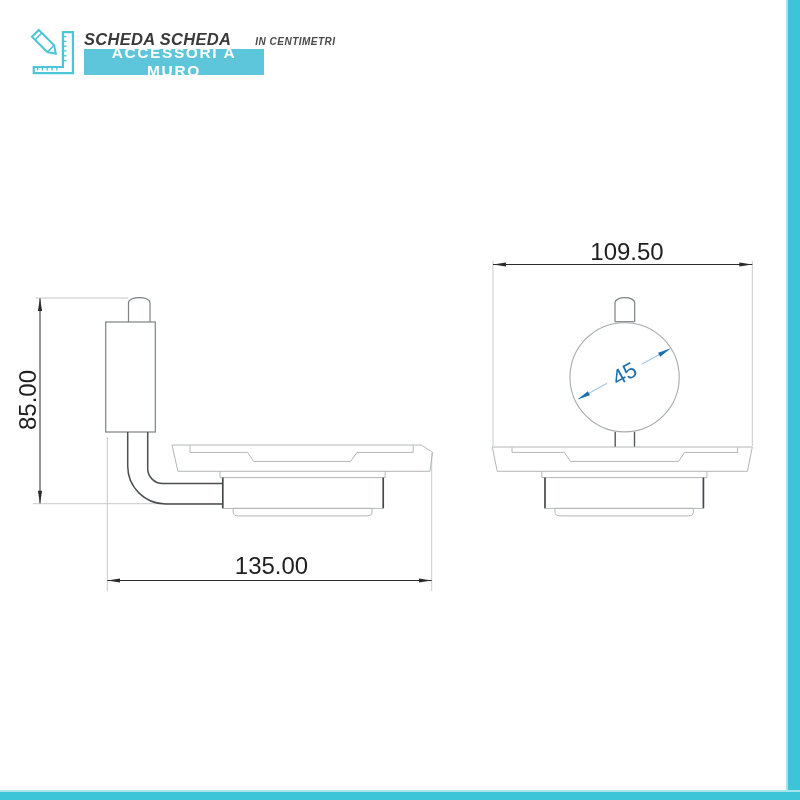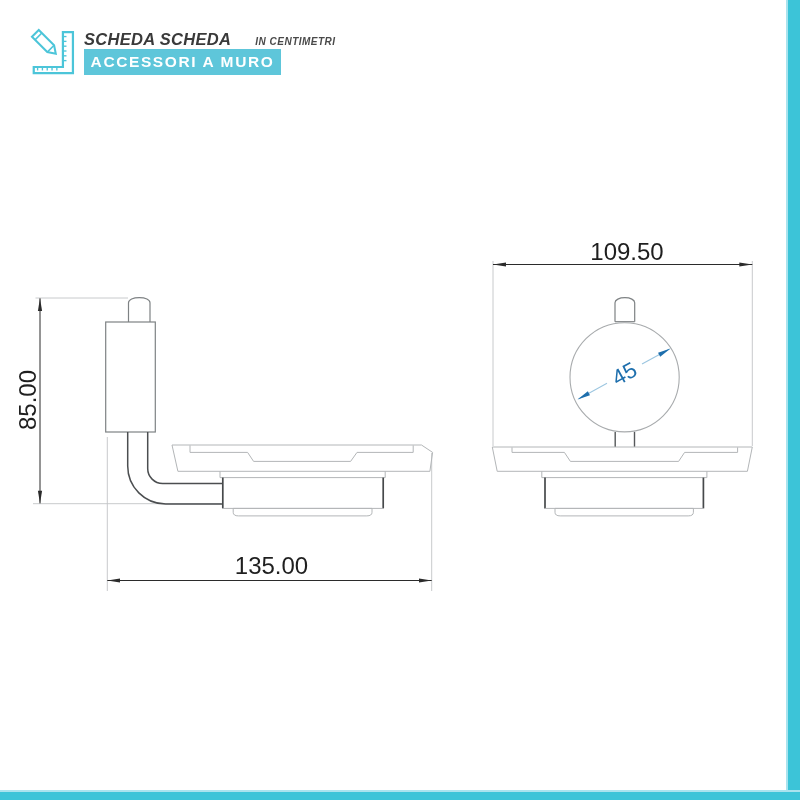--- a/index.html
+++ b/index.html
@@ -23,21 +23,21 @@
   }
   .title-main{
     font-style:italic;font-weight:bold;font-size:16.5px;color:#3a3a3a;
     letter-spacing:.3px;
   }
   .title-sub{
     font-style:italic;font-weight:600;font-size:10px;color:#4a4a4a;
     letter-spacing:.5px;margin-left:24px;
   }
   .banner{
-    position:absolute;left:84px;top:49px;width:197px;height:26px;
+    position:absolute;left:84px;top:49px;width:180px;height:26px;
     background:#5ec6da;color:#ffffff;font-weight:bold;font-size:15.5px;
     letter-spacing:1.6px;display:flex;align-items:center;justify-content:center;text-align:center;
   }
   
   .drawing{position:absolute;left:0;top:0;width:800px;height:800px;}
   .ext{stroke:#c2c4c6;stroke-width:.9;fill:none;}
   .dim{stroke:#2b2b2b;stroke-width:1;fill:none;}
   .arr{fill:#2b2b2b;stroke:none;}
   .dimtxt{font-family:"Liberation Sans",sans-serif;font-size:24px;fill:#1f1f1f;}
   .mid{stroke:#7e8284;stroke-width:1.2;fill:none;}

